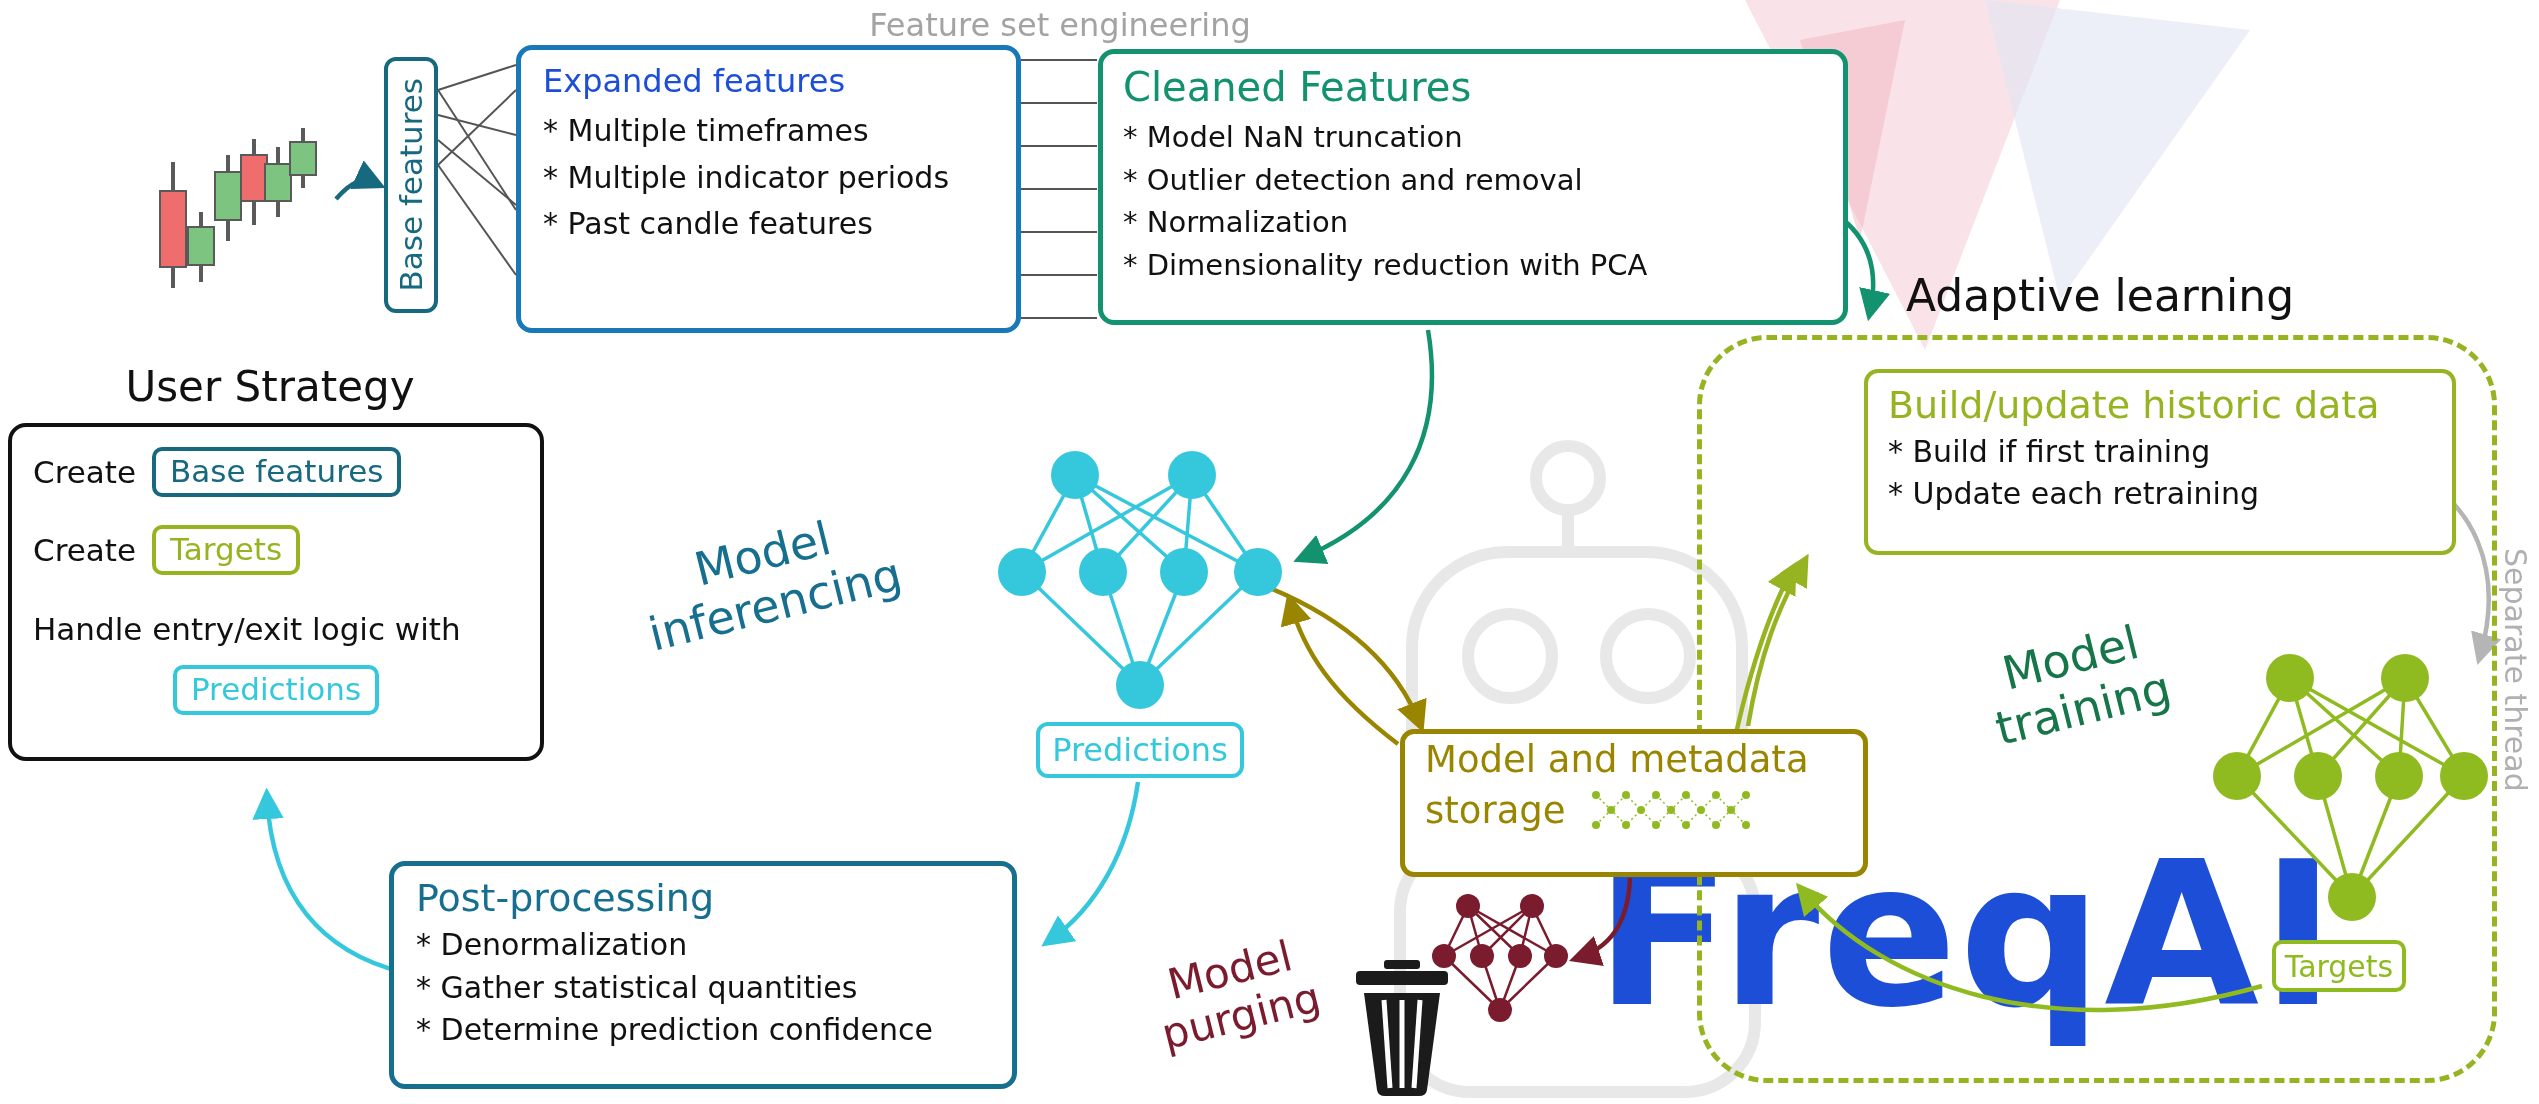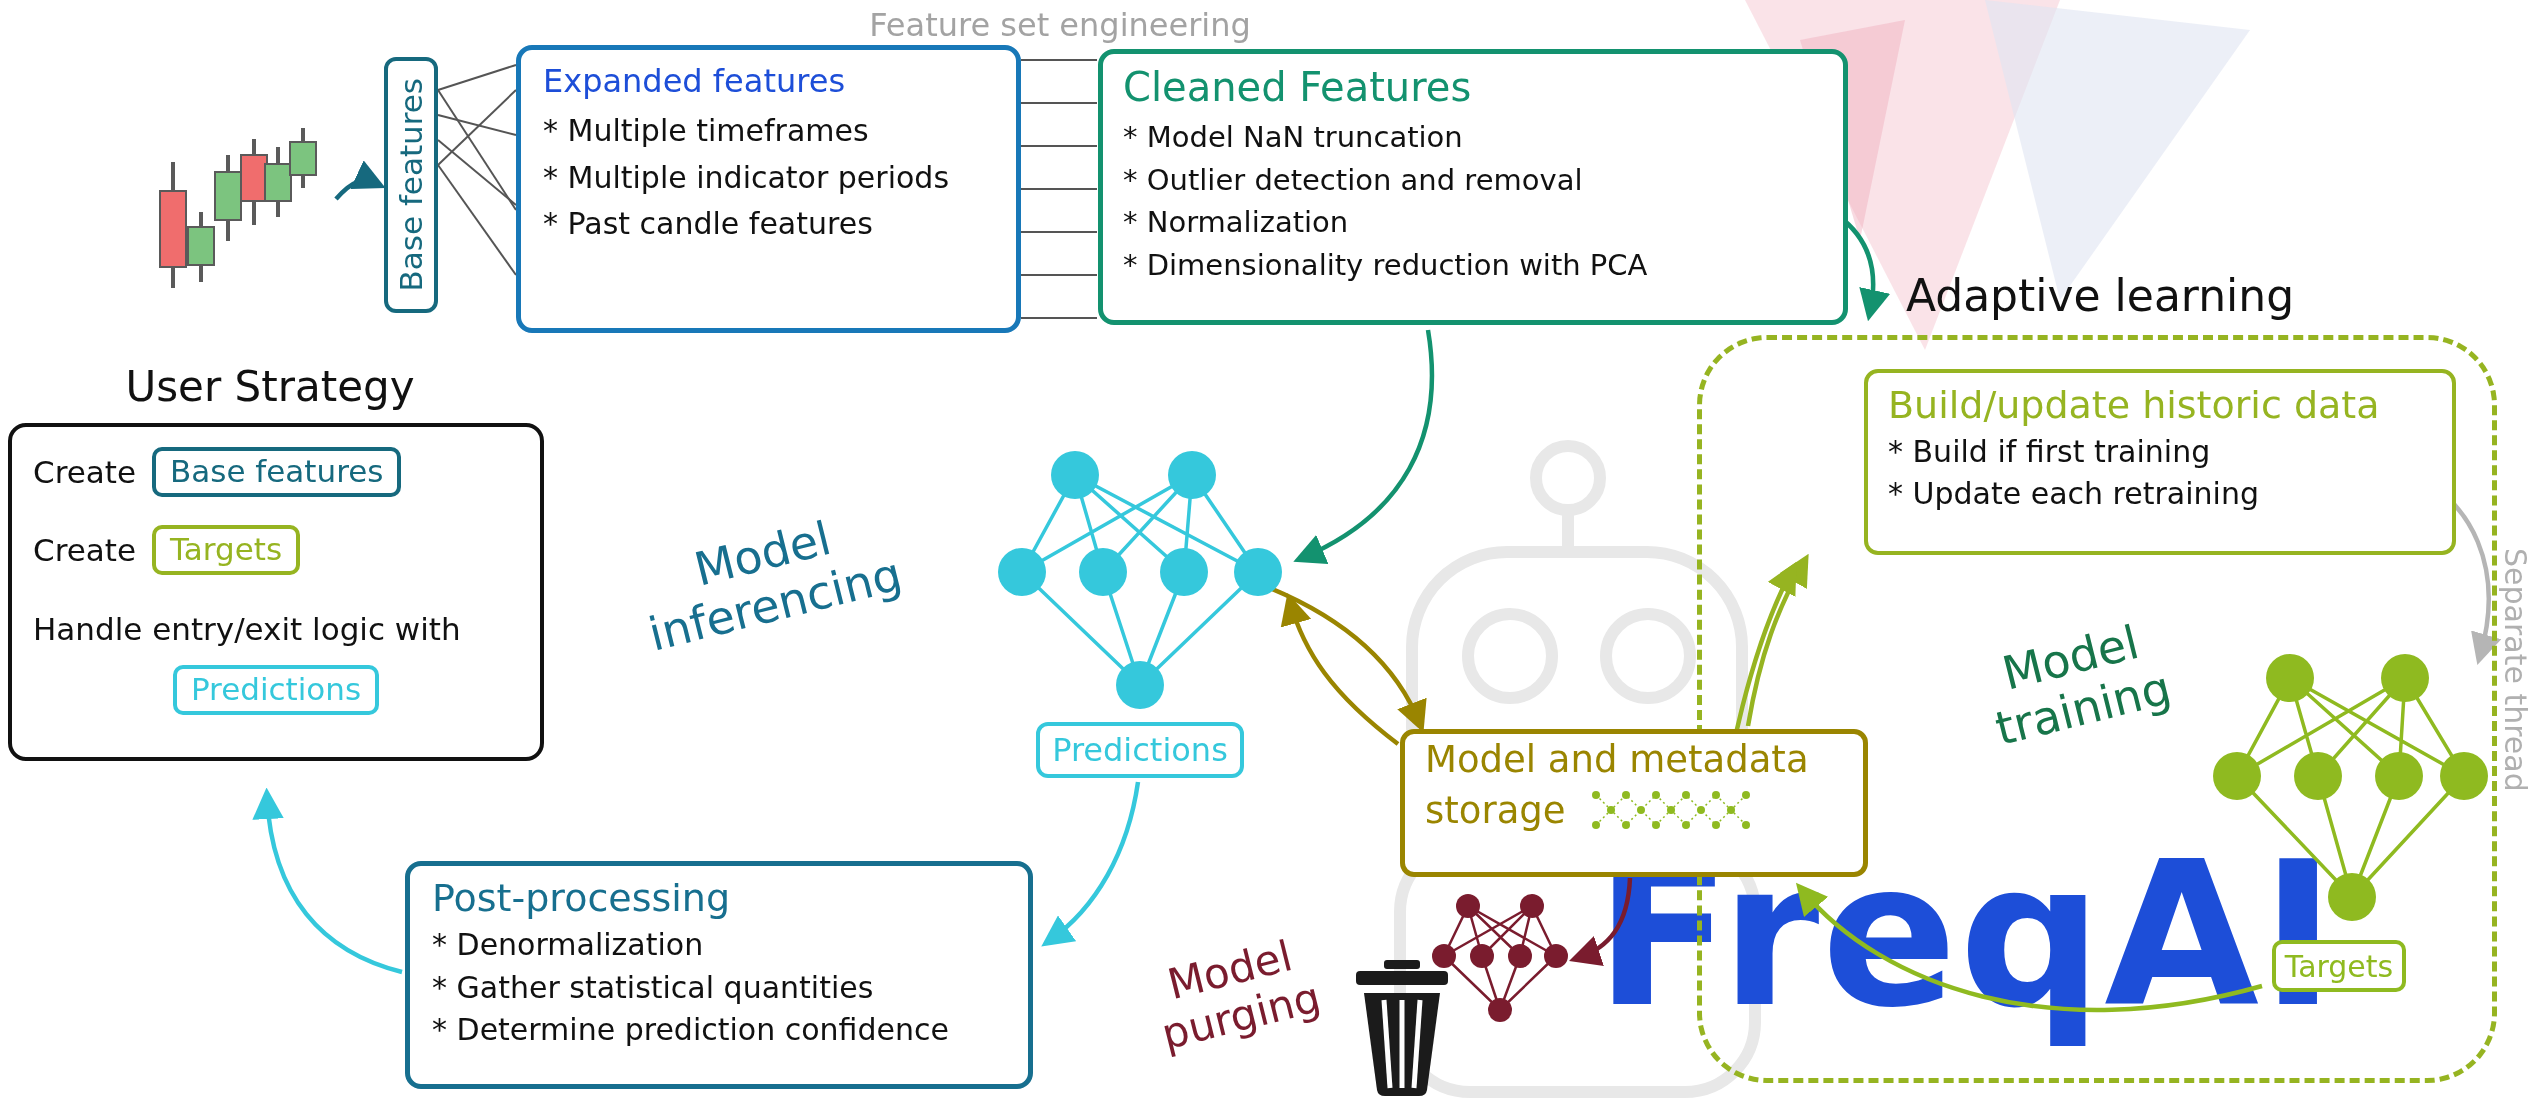--- a/index.html
+++ b/index.html
@@ -58,21 +58,21 @@
              border-radius:14px;padding:10px 20px;}
   .build-box .box-title{color:#96b421;font-size:38px;margin-bottom:4px;}
   .build-box .item{line-height:1.4;}
   .sep-thread{position:absolute;left:2498px;top:548px;writing-mode:vertical-rl;
               color:#b0b0b0;font-size:30px;z-index:2;}
   
   .storage-box{left:1400px;top:729px;width:468px;height:148px;border:5px solid #9a8500;
                border-radius:14px;padding:4px 20px;color:#9a8500;font-size:37px;}
   .storage-line2{display:flex;align-items:center;gap:18px;margin-top:6px;}
   
-  .post-box{left:405px;top:861px;width:628px;height:228px;border:5px solid #176f8f;padding:10px 22px;}
+  .post-box{left:389px;top:861px;width:628px;height:228px;border:5px solid #176f8f;padding:10px 22px;}
   .post-box .box-title{color:#176f8f;font-size:38px;margin-bottom:4px;}
   .post-box .item{line-height:1.42;}
 </style>
 </head>
 <body>
 
 <div class="stage">
 
   <svg class="layer" width="2539" height="1104" style="z-index:0">
     <g>

